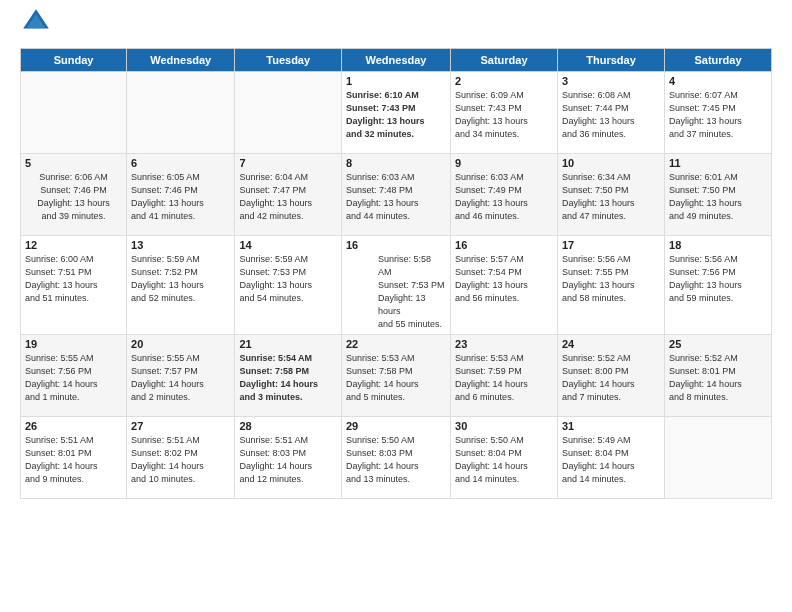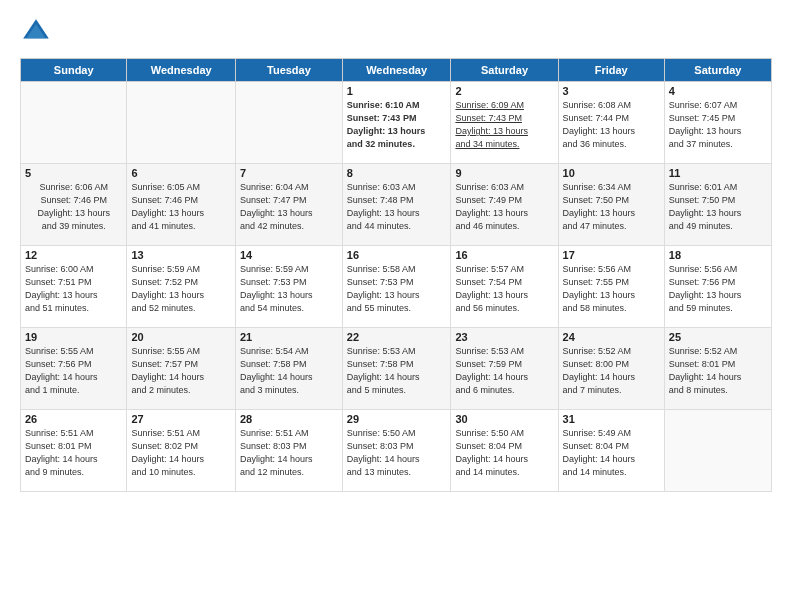--- a/index.html
+++ b/index.html
@@ -6,21 +6,21 @@
     body {
       width: 792px;
       height: 612px;
       font-family: Arial, sans-serif;
       background: #fff;
       overflow: hidden;
     }
     .page {
       width: 792px;
       height: 446px;
-      padding: 16px 20px 10px 20px;
+      padding: 6px 20px 10px 20px;
     }
     .header {
       display: flex;
       justify-content: space-between;
       align-items: flex-start;
       margin-bottom: 10px;
     }
     .logo {
       display: flex;
       align-items: center;
@@ -120,39 +120,39 @@
   </div>
 
   <table class="calendar">
     <thead>
       <tr>
       <th>Sunday</th>
           <th>Wednesday</th>
           <th>Tuesday</th>
           <th>Wednesday</th>
           <th>Saturday</th>
-          <th>Friday</th>
+          <th>Thursday</th>
           <th>Saturday</th>
         </tr>
     </thead>
     <tbody id="calendar-body">
     <tr>
           <td class="empty-cell"></td>
           <td class="empty-cell"></td>
           <td class="empty-cell"></td>
           <td>
             <div class="day-num">1</div>
             <div class="day-detail" style="white-space: pre-line; font-weight: bold;">Sunrise: 6:10 AM
 Sunset: 7:43 PM
 Daylight: 13 hours
 and 32 minutes.</div>
           </td>
           <td>
             <div class="day-num">2</div>
-            <div class="day-detail" style="white-space: pre-line; text-decoration: underline;">Sunrise: 6:09 AM
+            <div class="day-detail" style="white-space: pre-line;">Sunrise: 6:09 AM
 Sunset: 7:43 PM
 Daylight: 13 hours
 and 34 minutes.</div>
           </td>
           <td>
             <div class="day-num">3</div>
             <div class="day-detail" style="white-space: pre-line;">Sunrise: 6:08 AM
 Sunset: 7:44 PM
 Daylight: 13 hours
 and 36 minutes.</div>
@@ -233,21 +233,21 @@
           </td>
           <td>
             <div class="day-num">14</div>
             <div class="day-detail" style="white-space: pre-line;">Sunrise: 5:59 AM
 Sunset: 7:53 PM
 Daylight: 13 hours
 and 54 minutes.</div>
           </td>
           <td>
             <div class="day-num">16</div>
-            <div class="day-detail" style="white-space: pre-line;">Sunrise: 5:58 AM
+            <div class="day-detail" style="white-space: pre-line; margin-left: 32px;">Sunrise: 5:58 AM
 Sunset: 7:53 PM
 Daylight: 13 hours
 and 55 minutes.</div>
           </td>
           <td>
             <div class="day-num">16</div>
             <div class="day-detail" style="white-space: pre-line;">Sunrise: 5:57 AM
 Sunset: 7:54 PM
 Daylight: 13 hours
 and 56 minutes.</div>
@@ -277,21 +277,21 @@
           </td>
           <td>
             <div class="day-num">20</div>
             <div class="day-detail" style="white-space: pre-line;">Sunrise: 5:55 AM
 Sunset: 7:57 PM
 Daylight: 14 hours
 and 2 minutes.</div>
           </td>
           <td>
             <div class="day-num">21</div>
-            <div class="day-detail" style="white-space: pre-line;">Sunrise: 5:54 AM
+            <div class="day-detail" style="white-space: pre-line; font-weight: bold;">Sunrise: 5:54 AM
 Sunset: 7:58 PM
 Daylight: 14 hours
 and 3 minutes.</div>
           </td>
           <td>
             <div class="day-num">22</div>
             <div class="day-detail" style="white-space: pre-line;">Sunrise: 5:53 AM
 Sunset: 7:58 PM
 Daylight: 14 hours
 and 5 minutes.</div>

